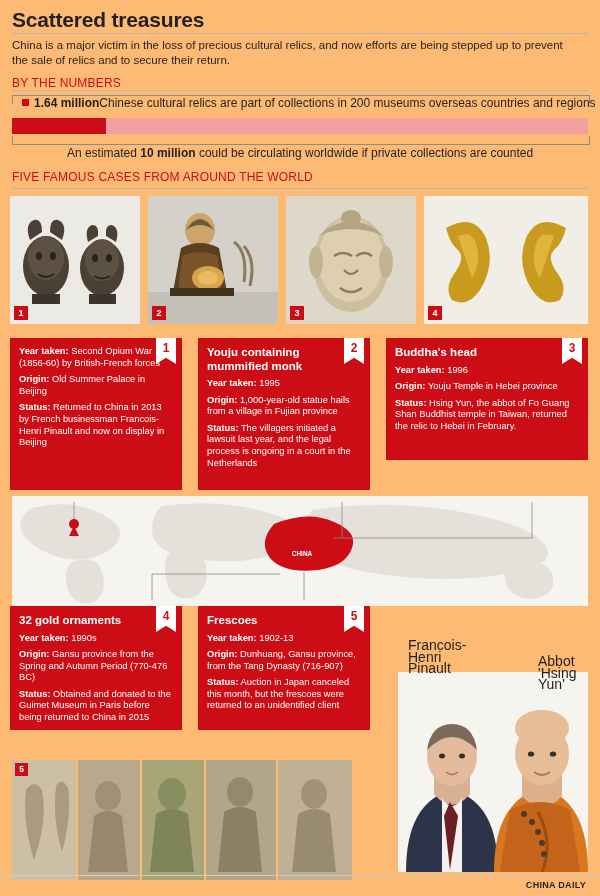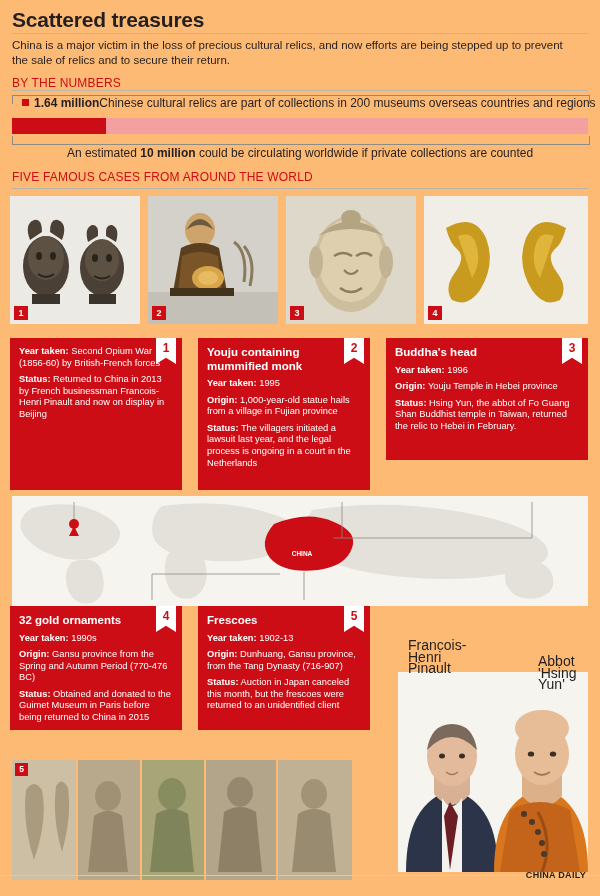--- a/index.html
+++ b/index.html
@@ -207,21 +207,21 @@
   }
   .caption {
     position: absolute;
     font-size: 14px;
     color: #231f20;
     line-height: 11.5px;
   }
   .credit {
     position: absolute;
     right: 14px;
-    bottom: 16px;
+    bottom: 6px;
     font-size: 9px;
     font-weight: bold;
     color: #231f20;
     letter-spacing: 0.3px;
   }
   .footer-rule {
     position: absolute;
     left: 0;
     bottom: 20px;
     width: 600px;
@@ -334,20 +334,21 @@
         <path d="M142 32 q-28 -16 -40 10 q-10 26 6 52 q12 18 28 10 q8 -12 -2 -26 q-12 -16 -4 -24 q8 -6 12 -22 z"></path>
         <path d="M130 40 q-14 -6 -18 8 q-6 18 4 34" fill="#e0b53b"></path>
       </g>
     </svg>
     <div class="badge">4</div>
   </div>
 
   <div class="card" style="left:10px; top:338px; width:172px; height:152px;">
     <div class="flag">1</div>
     <p><b>Year taken:</b><span> Second Opium War (1856-60) by British-French forces</span></p>
+    <p><b>Origin:</b><span> Old Summer Palace in Beijing</span></p>
     <p><b>Status:</b><span> Returned to China in 2013 by French businessman Francois-Henri Pinault and now on display in Beijing</span></p>
   </div>
 
   <div class="card" style="left:198px; top:338px; width:172px; height:152px;">
     <div class="flag">2</div>
     <div class="c-title">Youju containing mummified monk</div>
     <p><b>Year taken:</b><span> 1995</span></p>
     <p><b>Origin:</b><span> 1,000-year-old statue hails from a village in Fujian province</span></p>
     <p><b>Status:</b><span> The villagers initiated a lawsuit last year, and the legal process is ongoing in a court in the Netherlands</span></p>
   </div>

